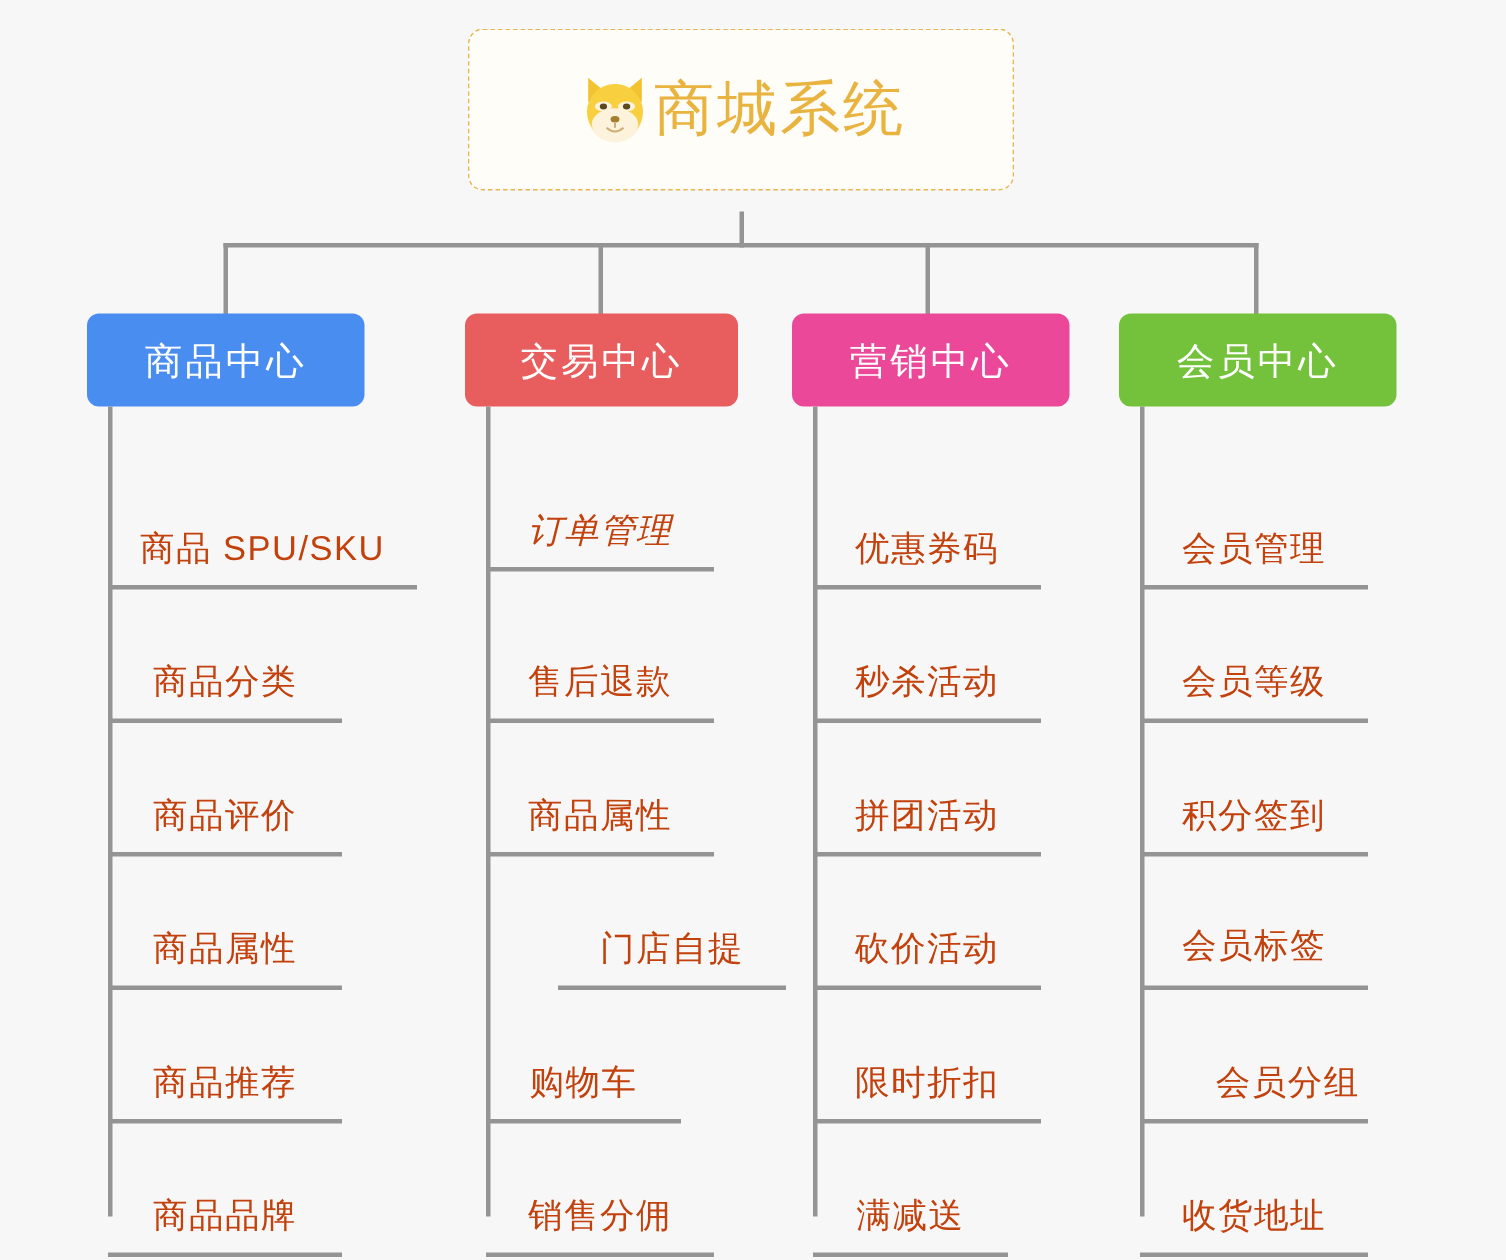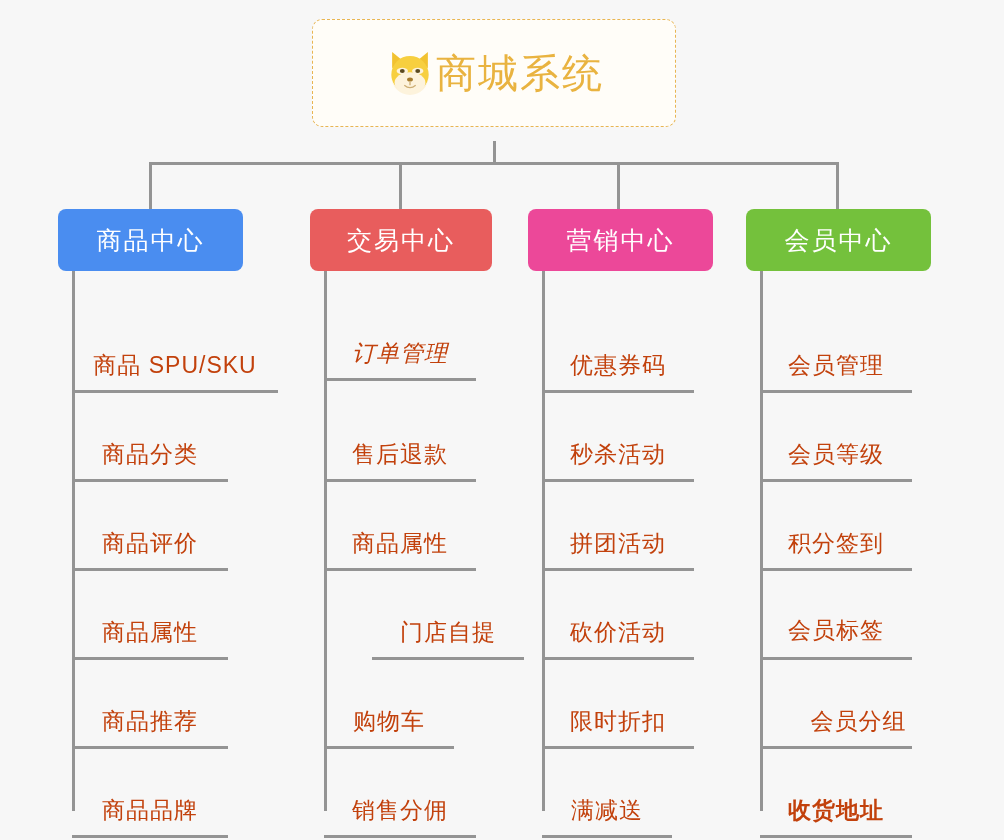--- a/index.html
+++ b/index.html
@@ -223,18 +223,18 @@
       </div>
     <div class="leaf" style="left:14px; top:276px; width:152px;">
       <span class="leaf-label">积分签到</span>
       </div>
     <div class="leaf" style="left:14px; top:365px; width:152px;font-family:Liberation Mono, monospace;">
       <span class="leaf-label">会员标签</span>
       </div>
     <div class="leaf" style="left:14px; top:454px; width:152px;padding-left:45px;">
       <span class="leaf-label">会员分组</span>
       </div>
-    <div class="leaf" style="left:14px; top:543px; width:152px;font-weight:bold;">
+    <div class="leaf" style="left:14px; top:543px; width:152px;">
       <span class="leaf-label">收货地址</span>
       </div>
   </div>
 
 </div>
 
 </body></html>

